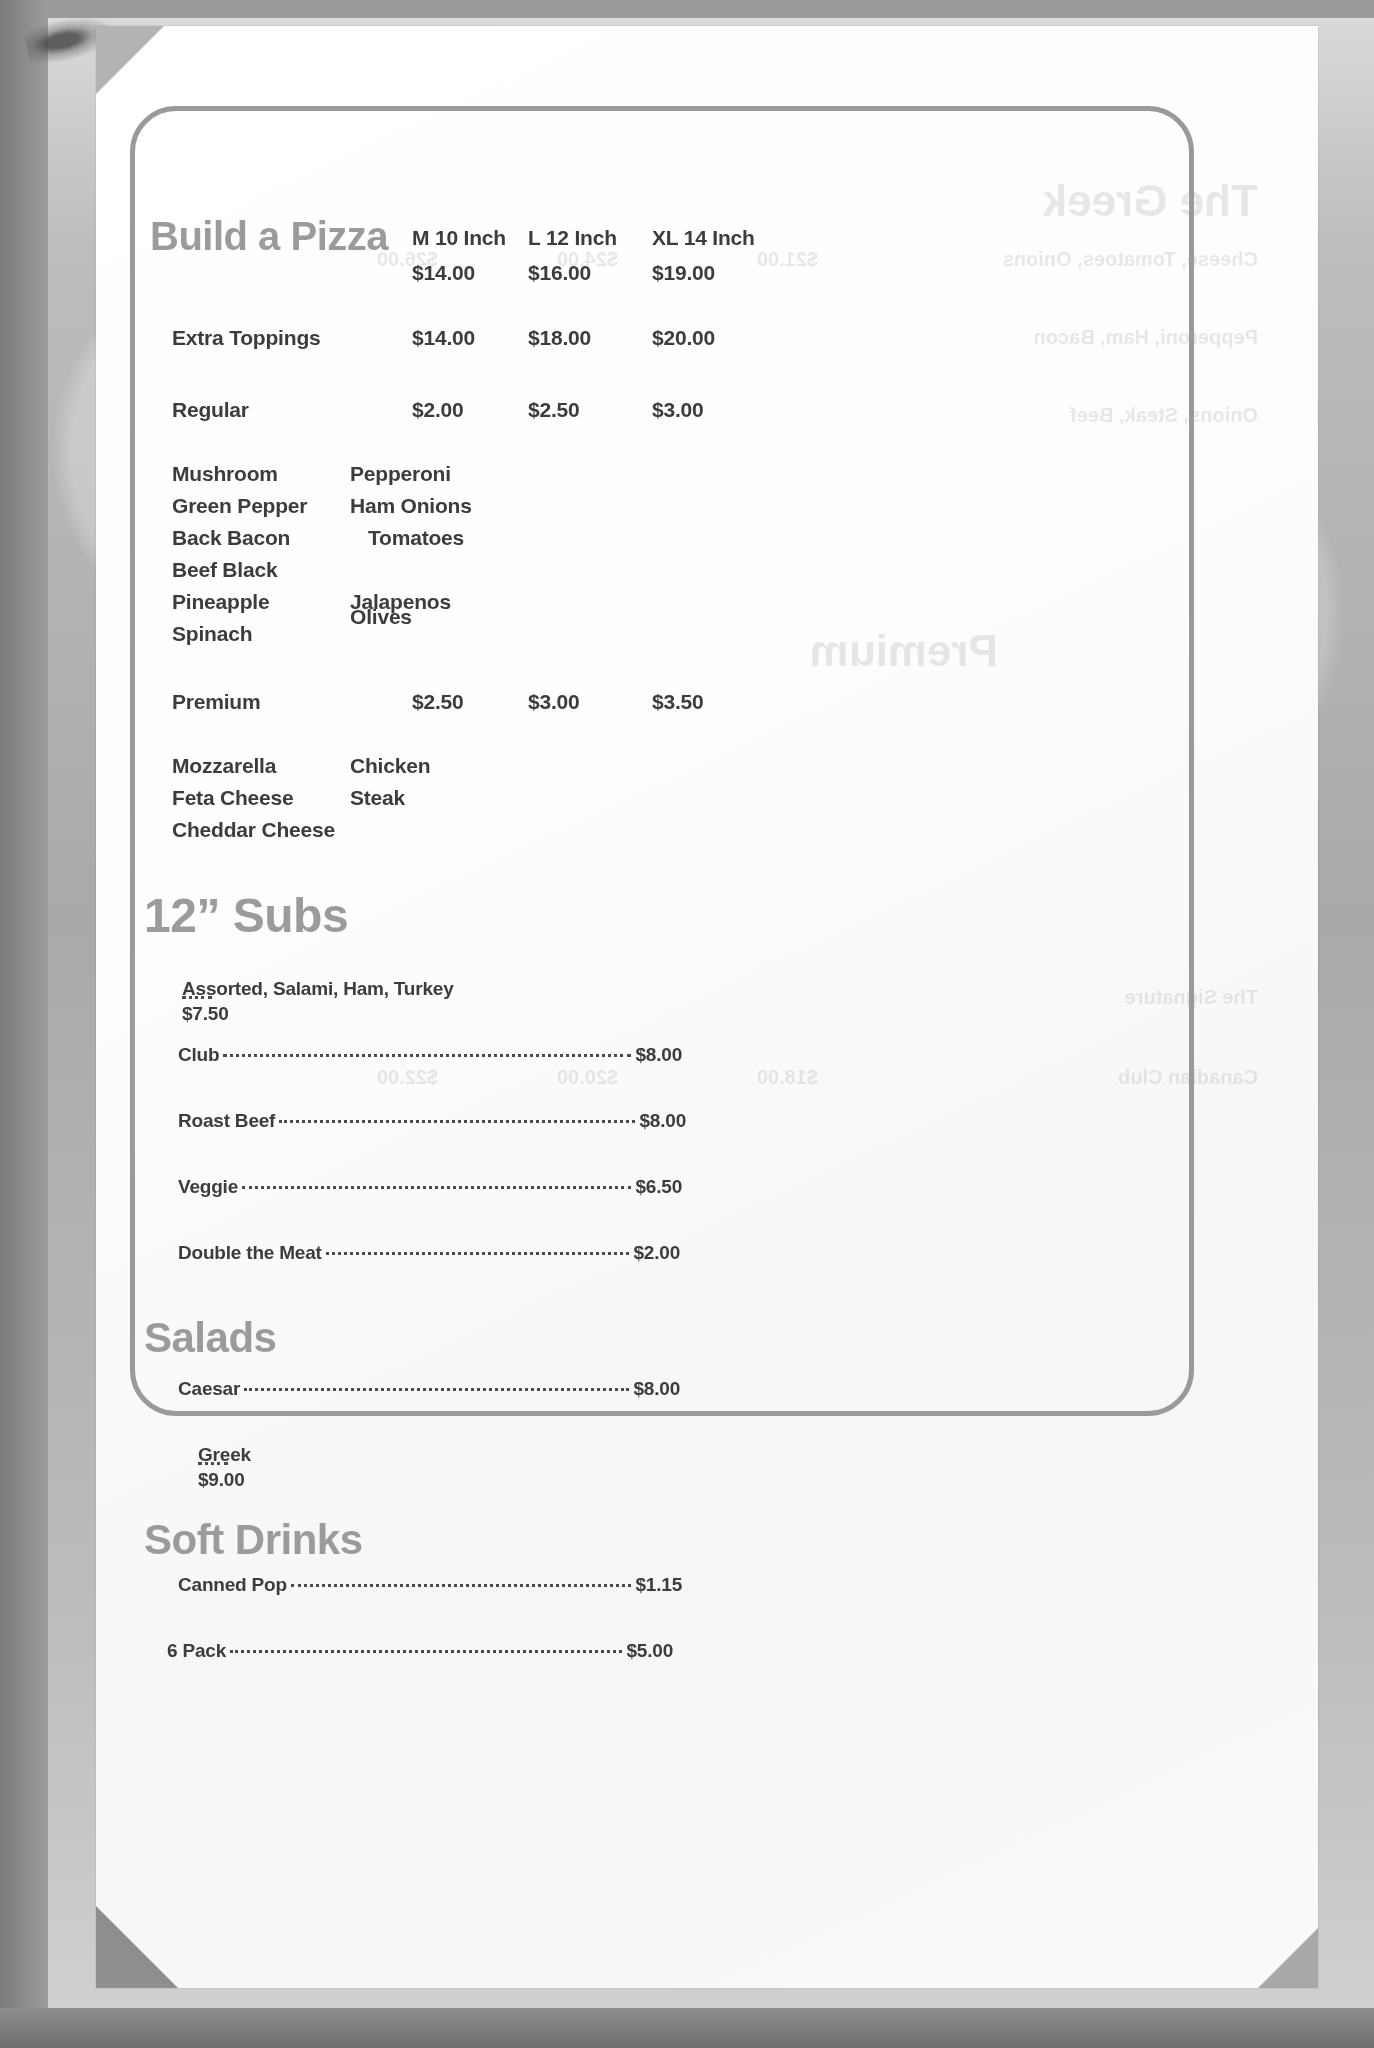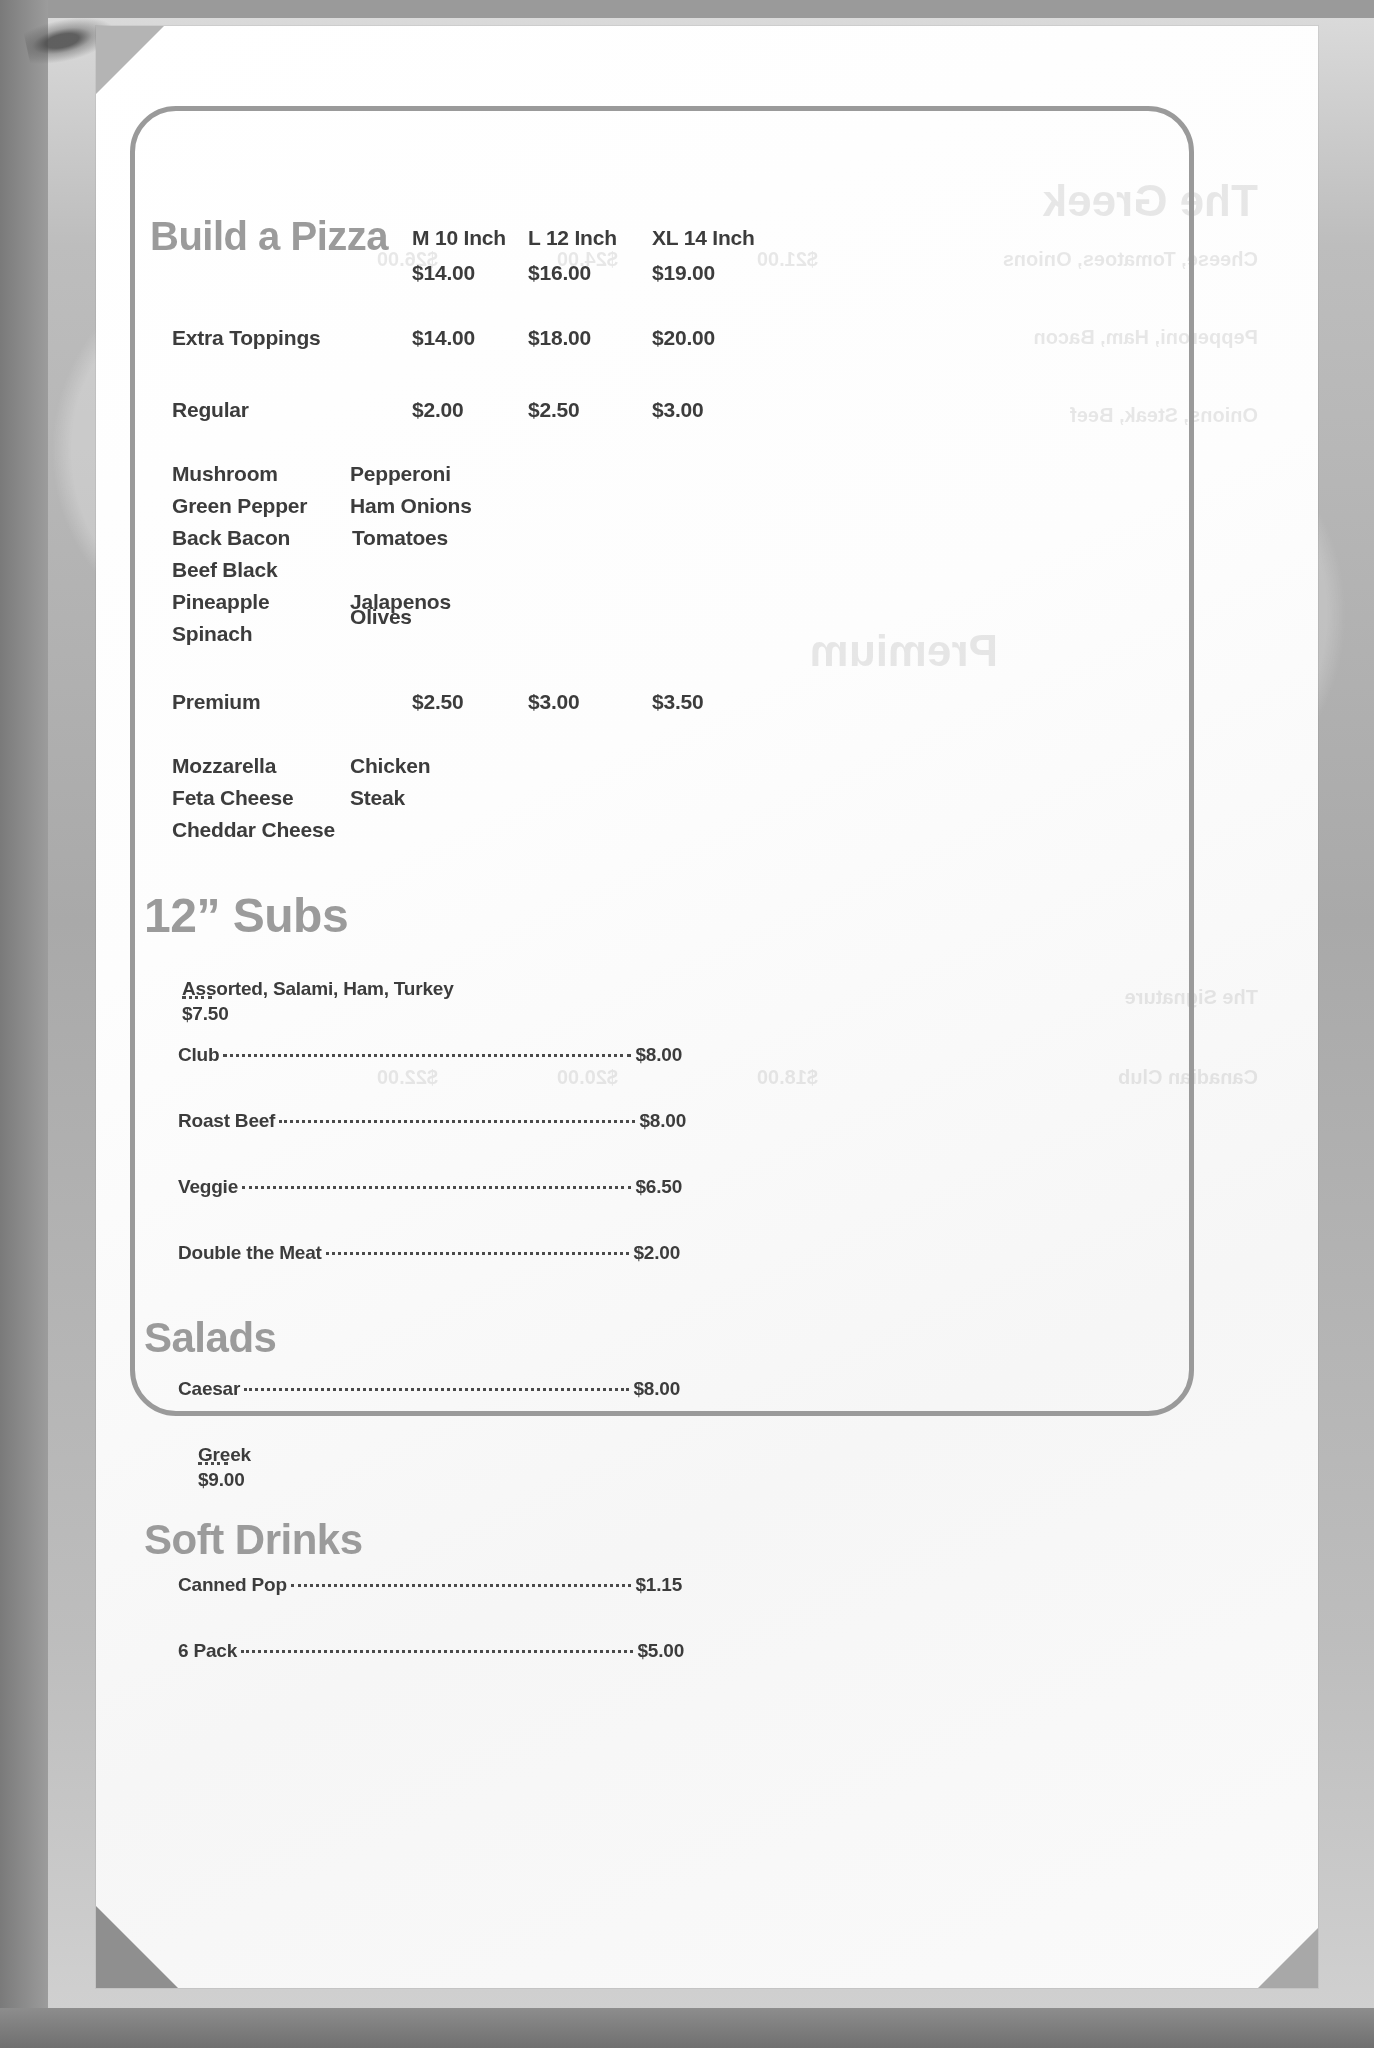--- a/index.html
+++ b/index.html
@@ -173,21 +173,21 @@
 
     <div class="topping" style="left:76px;top:436px;">Mushroom</div>
     <div class="topping" style="left:76px;top:468px;">Green Pepper</div>
     <div class="topping" style="left:76px;top:500px;">Back Bacon</div>
     <div class="topping" style="left:76px;top:532px;">Beef Black</div>
     <div class="topping" style="left:76px;top:564px;">Pineapple</div>
     <div class="topping" style="left:76px;top:596px;">Spinach</div>
 
     <div class="topping" style="left:254px;top:436px;">Pepperoni</div>
     <div class="topping" style="left:254px;top:468px;">Ham Onions</div>
-    <div class="topping" style="left:256px;top:500px;">Tomatoes</div>
+    <div class="topping" style="left:272px;top:500px;">Tomatoes</div>
     <div class="topping" style="left:254px;top:532px;margin-top:47px;">Olives</div>
     <div class="topping" style="left:254px;top:564px;">Jalapenos</div>
 
     <div class="row-label" style="left:76px;top:664px;">Premium</div>
     <div class="price" style="left:316px;top:664px;">$2.50</div>
     <div class="price" style="left:432px;top:664px;">$3.00</div>
     <div class="price" style="left:556px;top:664px;">$3.50</div>
 
     <div class="topping" style="left:76px;top:728px;">Mozzarella</div>
     <div class="topping" style="left:76px;top:760px;">Feta Cheese</div>
@@ -237,21 +237,21 @@
       <span class="leader-price">$9.00</span>
     </div>
 
     <div class="sec-title" style="left:48px;top:1490px;font-size:42px;">Soft Drinks</div>
 
     <div class="leader-row" style="left:82px;top:1548px;width:504px;">
       <span class="leader-name">Canned Pop</span>
       <span class="leader-dots"></span>
       <span class="leader-price">$1.15</span>
     </div>
-    <div class="leader-row" style="left:82px;top:1614px;width:506px;">
+    <div class="leader-row" style="left:71px;top:1614px;width:506px;">
       <span class="leader-name">6 Pack</span>
       <span class="leader-dots"></span>
       <span class="leader-price">$5.00</span>
     </div>
 
 
   </div>
 </div>
 
 </body></html>

